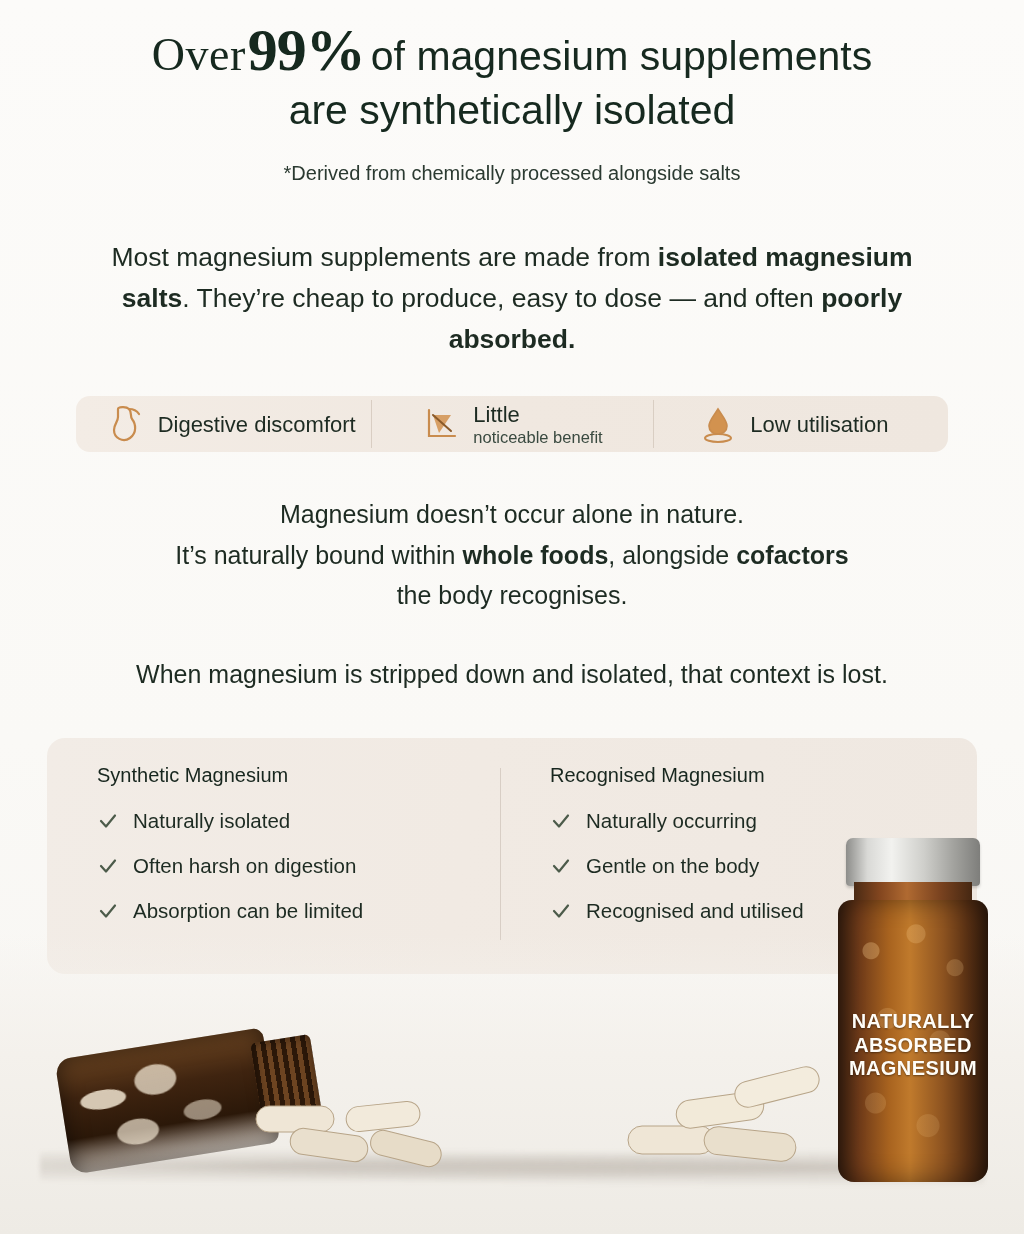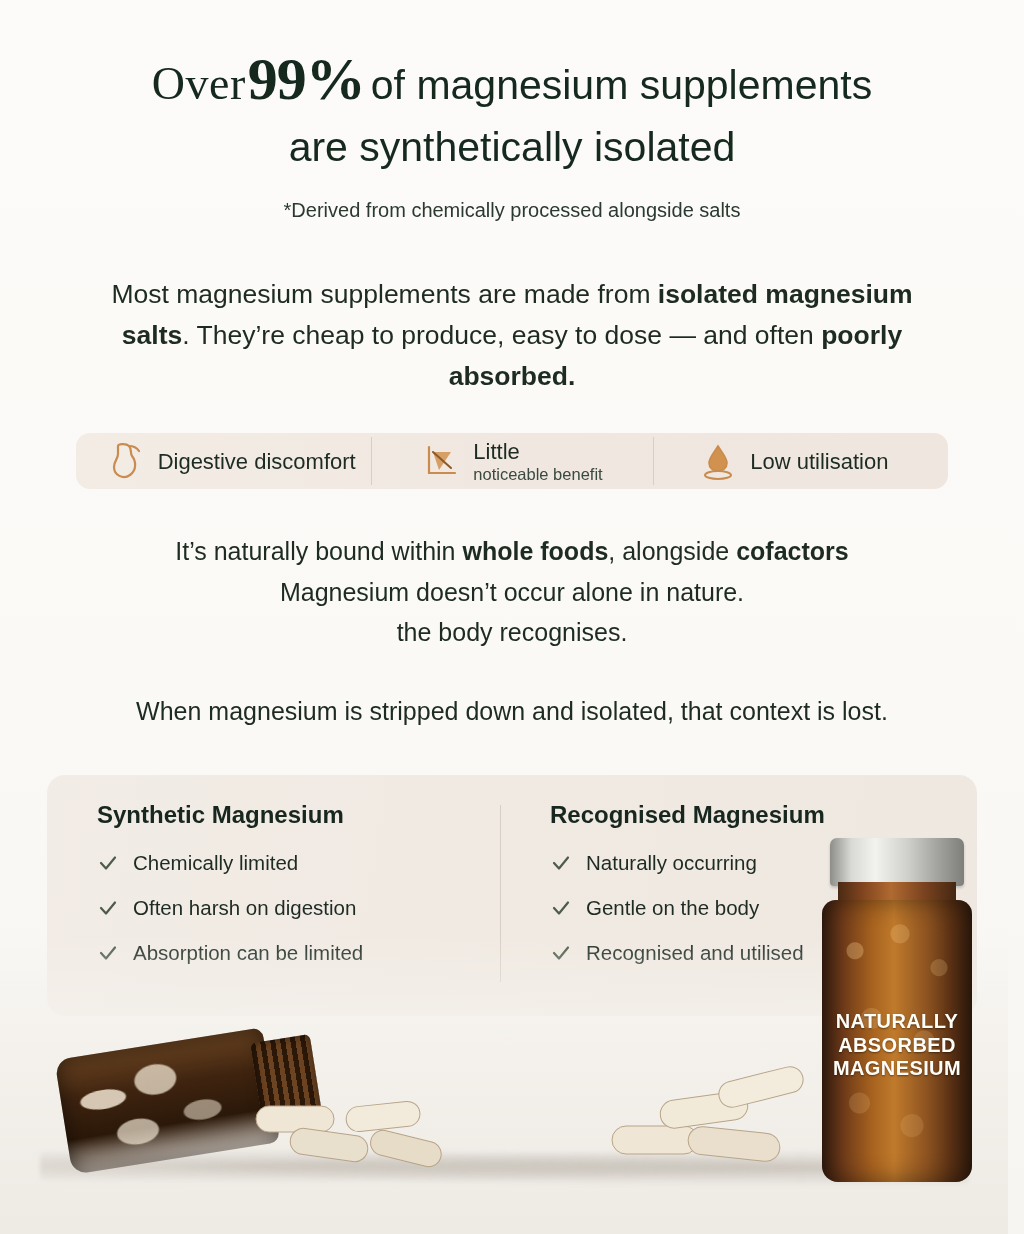--- a/index.html
+++ b/index.html
@@ -19,21 +19,21 @@
     position: relative;
     width: 1024px;
     height: 1234px;
     background: linear-gradient(180deg, #fcfbf9 0%, #faf9f6 60%, #f7f5f2 100%);
     overflow: hidden;
   }
 
   
   .headline {
     text-align: center;
-    padding-top: 44px;
+    padding-top: 15px;
     line-height: 1.18;
     color: #16291f;
   }
   .headline .line1 {
     font-size: 41px;
     font-weight: 400;
     white-space: nowrap;
   }
   .headline .over {
     font-family: "Liberation Serif", serif;
@@ -43,21 +43,21 @@
   .headline .pct {
     font-family: "Liberation Serif", serif;
     font-size: 60px;
     font-weight: 700;
     letter-spacing: -1px;
     margin: 0 6px 0 2px;
   }
   .headline .line2 {
     font-size: 41px;
     font-weight: 400;
-    margin-top: 8px;
+    margin-top: 0;
   }
   .subnote {
     text-align: center;
     font-size: 20px;
     color: #2b3a31;
     margin-top: 28px;
   }
 
   
   .intro {
@@ -150,22 +150,22 @@
     content: "";
     position: absolute;
     left: 6px;
     top: 4px;
     bottom: 4px;
     width: 1px;
     background: #d8cec5;
   }
   .col h3 {
     margin: 0 0 22px 0;
-    font-weight: 700;
-    font-size: 24px;
+    font-weight: 400;
+    font-size: 20px;
     color: #17261e;
   }
   .col ul {
     list-style: none;
     margin: 0;
     padding: 0;
   }
   .col li {
     display: flex;
     align-items: center;
@@ -178,21 +178,21 @@
     width: 22px;
     height: 22px;
     flex: 0 0 auto;
     display: block;
   }
 
   
   .photo {
     position: absolute;
     left: 0;
-    right: 16px;
+    right: 0;
     bottom: 0;
     height: 300px;
     background: linear-gradient(180deg, rgba(247,245,242,0) 0%, #f4f1ec 40%, #eeebe5 100%);
   }
   .floor-shadow {
     position: absolute;
     bottom: 48px;
     left: 40px;
     right: 40px;
     height: 40px;
@@ -362,38 +362,38 @@
         <ellipse cx="20" cy="35" rx="13" ry="4" fill="none" stroke="#c98c4e" stroke-width="2"></ellipse>
       </svg>
       <span class="txt">
         <span>Low utilisation</span>
       </span>
     </div>
 
   </div>
 
   <div class="mid">
+    <div>Magnesium doesn’t occur alone in nature.</div>
     <div>
       <span>It’s naturally bound within </span><b>whole foods</b><span>, alongside </span><b>cofactors</b>
     </div>
-    <div>Magnesium doesn’t occur alone in nature.</div>
     <div>the body recognises.</div>
     <div class="p2">When magnesium is stripped down and isolated, that context is lost.</div>
   </div>
 
   <div class="compare">
 
     <div class="col">
       <h3>Synthetic Magnesium</h3>
       <ul>
         <li>
           <svg class="check" viewBox="0 0 22 22">
             <path d="M4 11 L9 16.5 L18 5.5" fill="none" stroke="#4c5b4a" stroke-width="2.2" stroke-linecap="round" stroke-linejoin="round"></path>
           </svg>
-          <span>Chemically limited</span>
+          <span>Naturally isolated</span>
         </li>
         <li>
           <svg class="check" viewBox="0 0 22 22">
             <path d="M4 11 L9 16.5 L18 5.5" fill="none" stroke="#4c5b4a" stroke-width="2.2" stroke-linecap="round" stroke-linejoin="round"></path>
           </svg>
           <span>Often harsh on digestion</span>
         </li>
         <li>
           <svg class="check" viewBox="0 0 22 22">
             <path d="M4 11 L9 16.5 L18 5.5" fill="none" stroke="#4c5b4a" stroke-width="2.2" stroke-linecap="round" stroke-linejoin="round"></path>

